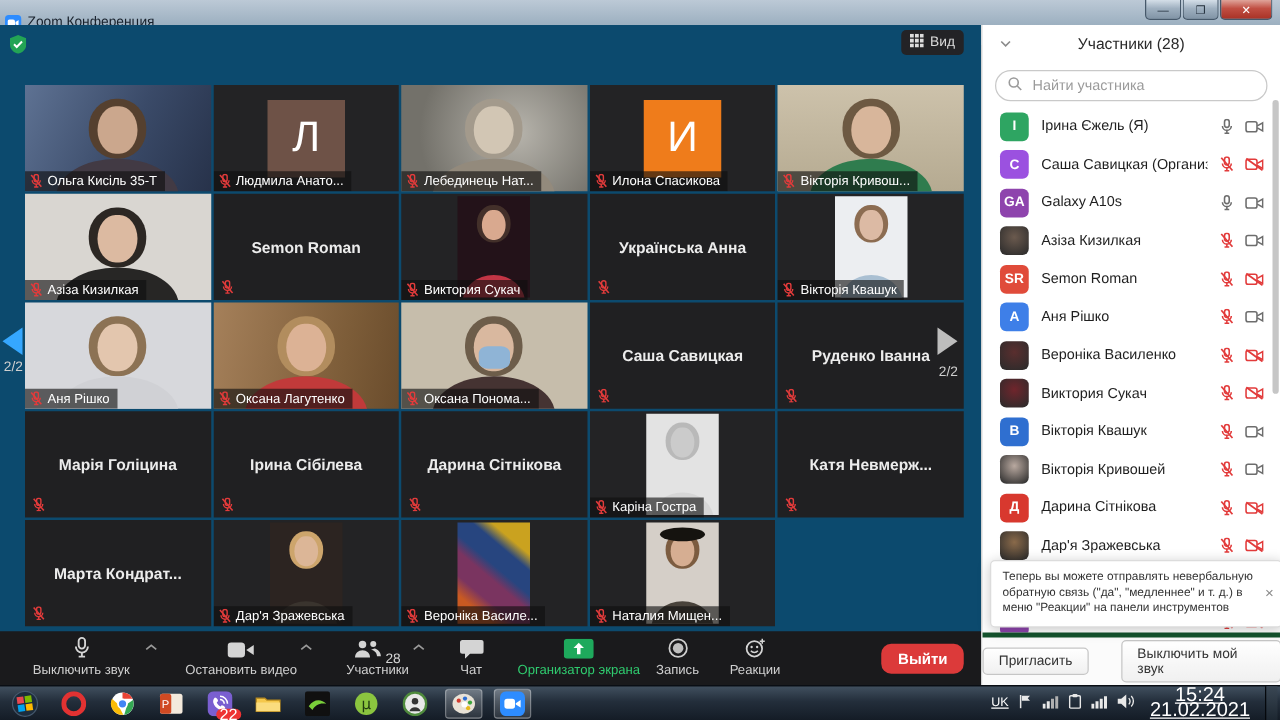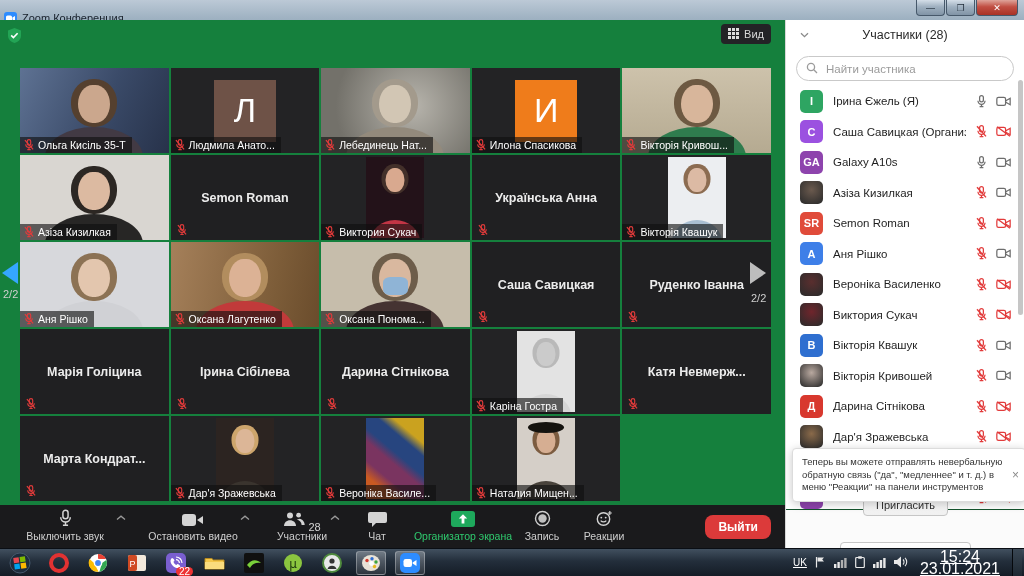--- a/index.html
+++ b/index.html
@@ -12,21 +12,21 @@
     display:flex;align-items:center;padding:0;box-sizing:border-box;}
   .tb-inner{display:flex;align-items:center;gap:5px;padding-left:4px;font-size:11px;color:#17202b;}
   .zlogo{width:13px;height:13px;border-radius:3px;background:#2d8cff;display:flex;align-items:center;justify-content:center;}
   .winbtns{position:absolute;right:6px;top:0;display:flex;}
   .wb{width:27px;height:15px;border:1px solid #46586a;border-top:none;border-radius:0 0 4px 4px;
     background:linear-gradient(#d4dee8,#9fb0c0 45%,#8194a6);display:flex;align-items:center;justify-content:center;
     font-size:9px;color:#1d2936;margin-left:1px;}
   .wb.close{width:40px;background:linear-gradient(#e véritable,#c0392b);background:linear-gradient(#dfa49a,#c14f43 45%,#a93226);color:#fff;}
 
   
-  .stage{position:absolute;left:0;top:20px;width:785px;height:528px;background:#15803d;}
+  .stage{position:absolute;left:0;top:20px;width:785px;height:528px;background:#0c4a6e;}
   .shield{position:absolute;left:8px;top:8px;}
   .view-btn{position:absolute;right:14px;top:4px;height:20px;padding:0 7px;border-radius:4px;background:#232326;
     color:#d9d9d9;font-size:11px;display:flex;align-items:center;gap:5px;}
 
   
   .grid{position:absolute;left:20px;top:48px;width:751px;height:433px;display:grid;
     grid-template-columns:repeat(5,1fr);grid-template-rows:repeat(5,1fr);gap:2px;}
   .tile{position:relative;background:#232325;overflow:hidden;}
   .tile .cname{position:absolute;inset:0 6px;display:flex;align-items:center;justify-content:center;
     color:#ececec;font-size:12.5px;font-weight:600;text-align:center;}
@@ -91,33 +91,33 @@
   .p-list{position:absolute;left:0;top:66px;width:239px;height:424px;overflow:hidden;}
   .p-row{height:30.5px;display:flex;align-items:center;gap:10px;padding:0 14px;box-sizing:border-box;}
   .p-avatar{width:23px;height:23px;border-radius:5px;flex:0 0 auto;display:flex;align-items:center;justify-content:center;
     color:#fff;font-size:11px;font-weight:700;}
   .p-name{flex:1;font-size:11.5px;color:#1f1f1f;white-space:nowrap;overflow:hidden;}
   .p-icons{display:flex;gap:9px;align-items:center;line-height:0;}
   .p-scroll{position:absolute;right:1px;top:60px;width:5px;height:235px;border-radius:3px;background:#c6c6c6;cursor:pointer;}
   .p-tooltip{position:absolute;left:6px;top:428px;width:203px;background:#fff;border:1px solid #dcdcdc;border-radius:4px;
     box-shadow:0 2px 10px rgba(0,0,0,.22);padding:7px 20px 7px 9px;font-size:9.5px;line-height:12.5px;color:#333;z-index:5;}
   .p-tooltip .x{position:absolute;right:6px;top:50%;transform:translateY(-50%);color:#8a8a8a;font-size:12px;cursor:pointer;}
-  .p-footer{position:absolute;left:0;bottom:0;width:239px;height:38px;border-top:1px solid #14532d;background:#fbfbfb;
-    display:flex;align-items:center;justify-content:center;gap:26px;flex-direction:column;}
+  .p-footer{position:absolute;left:0;bottom:0;width:239px;height:38px;border-top:4px solid #14532d;background:#fbfbfb;
+    display:flex;align-items:center;justify-content:center;gap:26px;}
   .pf-btn{padding:4px 12px;border:1px solid #c6c6c6;border-radius:4px;background:linear-gradient(#fff,#f0f0f0);
     font-size:11px;color:#333;cursor:pointer;}
 
   
   .taskbar{position:absolute;left:0;top:548px;width:1024px;height:28px;
     background:linear-gradient(#41505f,#232e3b 45%,#141c26);border-top:1px solid #0a0e14;box-sizing:border-box;
     display:flex;align-items:center;}
   .tk-icons{display:flex;align-items:center;gap:9px;padding-left:5px;}
   .tk{width:30px;height:24px;display:flex;align-items:center;justify-content:center;position:relative;border-radius:3px;cursor:pointer;}
   .tk.active{background:linear-gradient(rgba(255,255,255,.28),rgba(255,255,255,.10));border:1px solid rgba(255,255,255,.3);box-sizing:border-box;}
-  .badge{position:absolute;right:-2px;bottom:-1px;background:#e33;color:#fff;font-size:10px;padding:0 3px;border-radius:6px;line-height:9px;}
+  .badge{position:absolute;right:-2px;bottom:-1px;background:#e33;color:#fff;font-size:13px;padding:0 3px;border-radius:6px;line-height:9px;}
   .tray{margin-left:auto;display:flex;align-items:center;gap:8px;padding-right:2px;color:#fff;text-decoration:underline;}
   .tray .lang{font-size:10px;}
   .clock{text-align:center;font-size:16px;line-height:12px;color:#fff;padding:0 4px;cursor:pointer;}
   .show-desktop{width:9px;height:28px;border-left:1px solid #05080c;background:linear-gradient(#3a4754,#1c2630);cursor:pointer;}
 </style>
 </head>
 <body>
 
 <div class="screen">
 
@@ -1064,18 +1064,18 @@
           </svg>
       </span>
       <span>
         <svg width="14" height="12">
             <path d="M0 4h3l4-3.5v11L3 8H0z" fill="#e8e8e8"></path>
             <path d="M9 3.5a3.5 3.5 0 0 1 0 5M11 1.8a6 6 0 0 1 0 8.4" stroke="#e8e8e8" stroke-width="1.1" fill="none"></path>
           </svg>
       </span>
       <div class="clock">
         <div>15:24</div>
-        <div>23.01.2021</div>
+        <div>21.02.2021</div>
       </div>
       <div class="show-desktop"></div>
     </div>
   </div>
 </div>
 
 </body></html>

